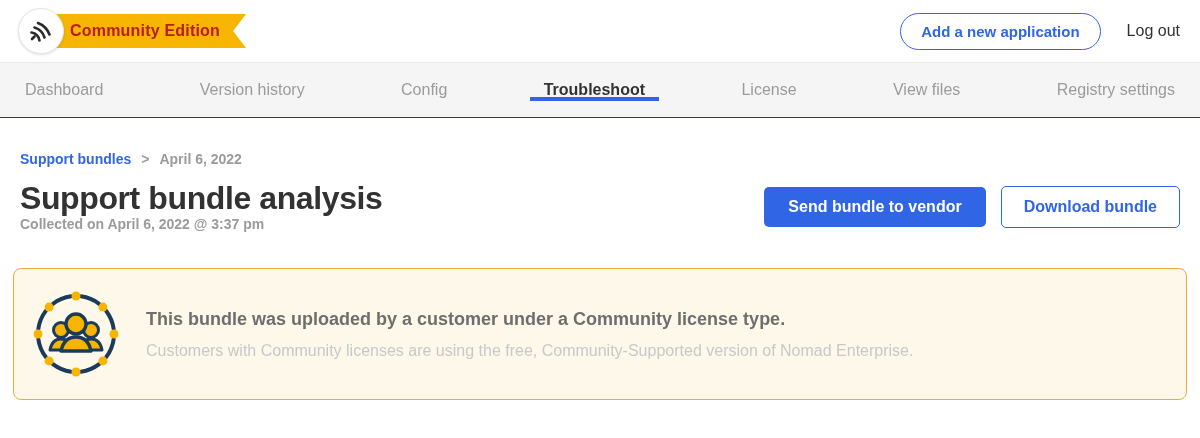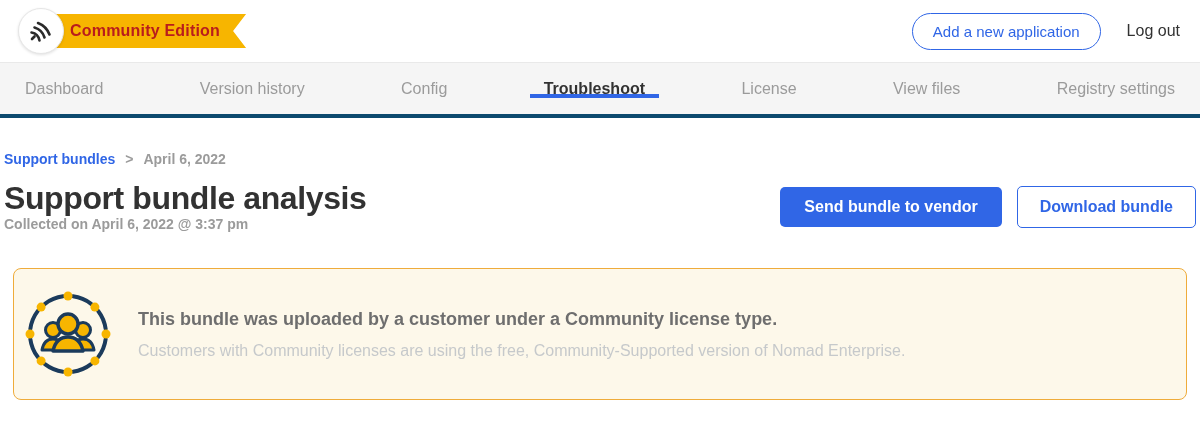--- a/index.html
+++ b/index.html
@@ -12,51 +12,51 @@
     box-shadow:0 1px 3px rgba(0,0,0,.12); display:flex; align-items:center; justify-content:center;
     position:relative; z-index:2; flex:0 0 auto; }
   .badge { background:#F7B500; color:#b91c1c; font-size:16px; font-weight:700; height:34px;
     display:flex; align-items:center; padding:0 26px 0 18px; margin-left:-12px; position:relative; z-index:1;
     clip-path:polygon(0 0, 100% 0, calc(100% - 13px) 50%, 100% 100%, 0 100%); letter-spacing:.2px; }
   .top-links { display:flex; align-items:stretch; height:62px; margin-left:52px; gap:42px; }
   .top-link { display:flex; align-items:center; font-size:16px; font-weight:600; color:#323232;
     cursor:pointer; position:relative; }
   .top-link.active::after { content:""; position:absolute; left:-8px; right:-8px; bottom:0; height:3px; background:#3066E6; }
   .top-right { margin-left:auto; display:flex; align-items:center; gap:26px; }
-  .pill-btn { border:1px solid #3066E6; border-radius:19px; color:#3066E6; font-weight:400; font-size:15px;
+  .pill-btn { border:1px solid #3066E6; border-radius:19px; color:#3066E6; font-weight:700; font-size:15px;
     padding:9px 20px; background:#fff; cursor:pointer; font-family:inherit; }
   .logout { font-size:16px; font-weight:500; color:#323232; cursor:pointer; }
 
   
-  .subnav { height:56px; background:#F5F5F5; border-top:1px solid #E9E9E9; border-bottom:4px solid #0c4a6e;
+  .subnav { height:56px; background:#F5F5F5; border-top:1px solid #E9E9E9; border-bottom:1px solid #0c4a6e;
     display:flex; align-items:stretch; justify-content:space-between; padding:16px 25px; }
   .sub-link { display:flex; align-items:center; font-size:16px; font-weight:500; color:#9B9B9B;
     cursor:pointer; position:relative; }
   .sub-link.active { color:#323232; font-weight:700; }
   .sub-link.active::after { content:""; position:absolute; left:-14px; right:-14px; bottom:0; height:4px; background:#3066E6; }
 
   
-  .content { padding:0 4px; }
+  .content { padding:0 20px; }
   .breadcrumb { margin-top:33px; font-size:14px; font-weight:700; display:flex; align-items:center; gap:10px; }
   .crumb-link { color:#3066E6; cursor:pointer; }
   .crumb-sep { color:#9B9B9B; font-weight:700; }
   .crumb-current { color:#9B9B9B; }
 
   .title-row { display:flex; justify-content:space-between; align-items:flex-start; margin-top:14px; }
   .page-title { font-size:32px; font-weight:800; color:#323232; letter-spacing:-.4px; line-height:1.1; }
   .collected { font-size:14px; font-weight:700; color:#9B9B9B; }
   .actions { display:flex; gap:15px; margin-top:5px;align-items:center; }
   .btn-primary { background:#3066E6; color:#fff; border:none; border-radius:5px; font-weight:700;
     font-size:16px; padding:11px 24px; cursor:pointer; font-family:inherit; }
   .btn-outline { background:#fff; color:#3066E6; border:1px solid #3066E6; border-radius:5px; font-weight:700;
     font-size:16px; padding:11px 22px; cursor:pointer; font-family:inherit; }
 
   
   .banner { margin:36px 13px 0 13px; background:#FDF8EA; border:1px solid #EFAC3B; border-radius:8px;
-    display:flex; align-items:center; padding:19px 8px; gap:24px; }
+    display:flex; align-items:center; padding:19px 16px; gap:24px; }
   .banner-icon { flex:0 0 auto; width:92px; height:92px; }
   .banner-text { display:flex; flex-direction:column; gap:12px; }
   .banner-title { font-size:18px; font-weight:700; color:#6E6E6E; }
   .banner-sub { font-size:16px; font-weight:400; color:#C6C9CB; }
 </style>
 </head>
 <body>
 
 <div class="topbar">
   <div class="logo-circle">

